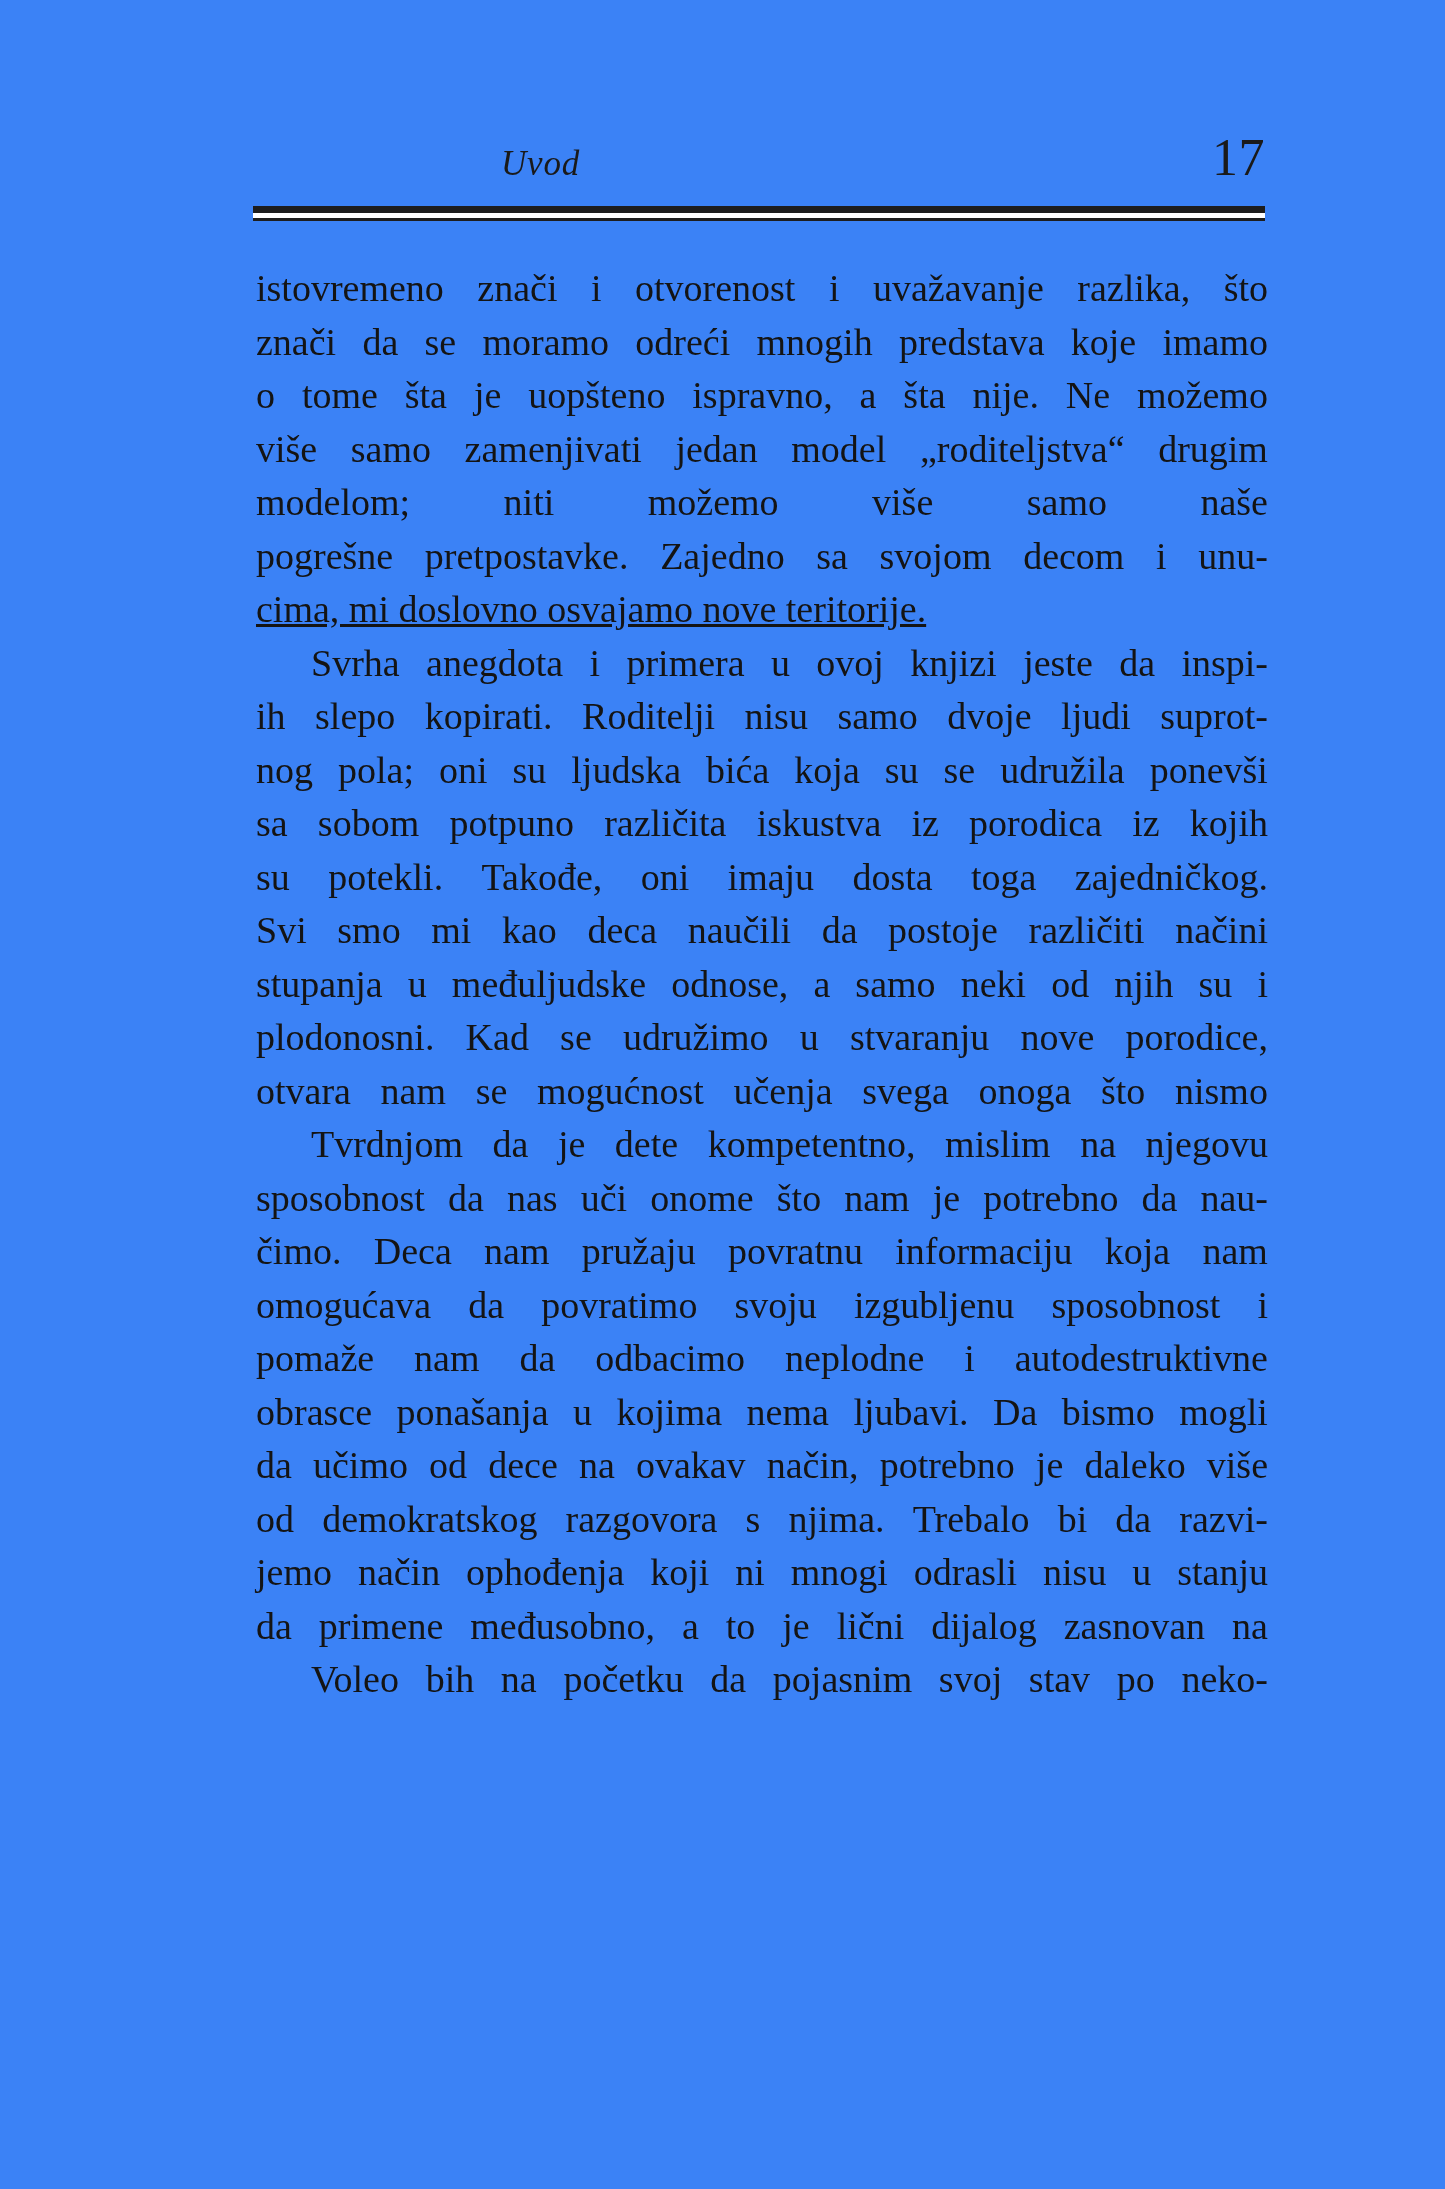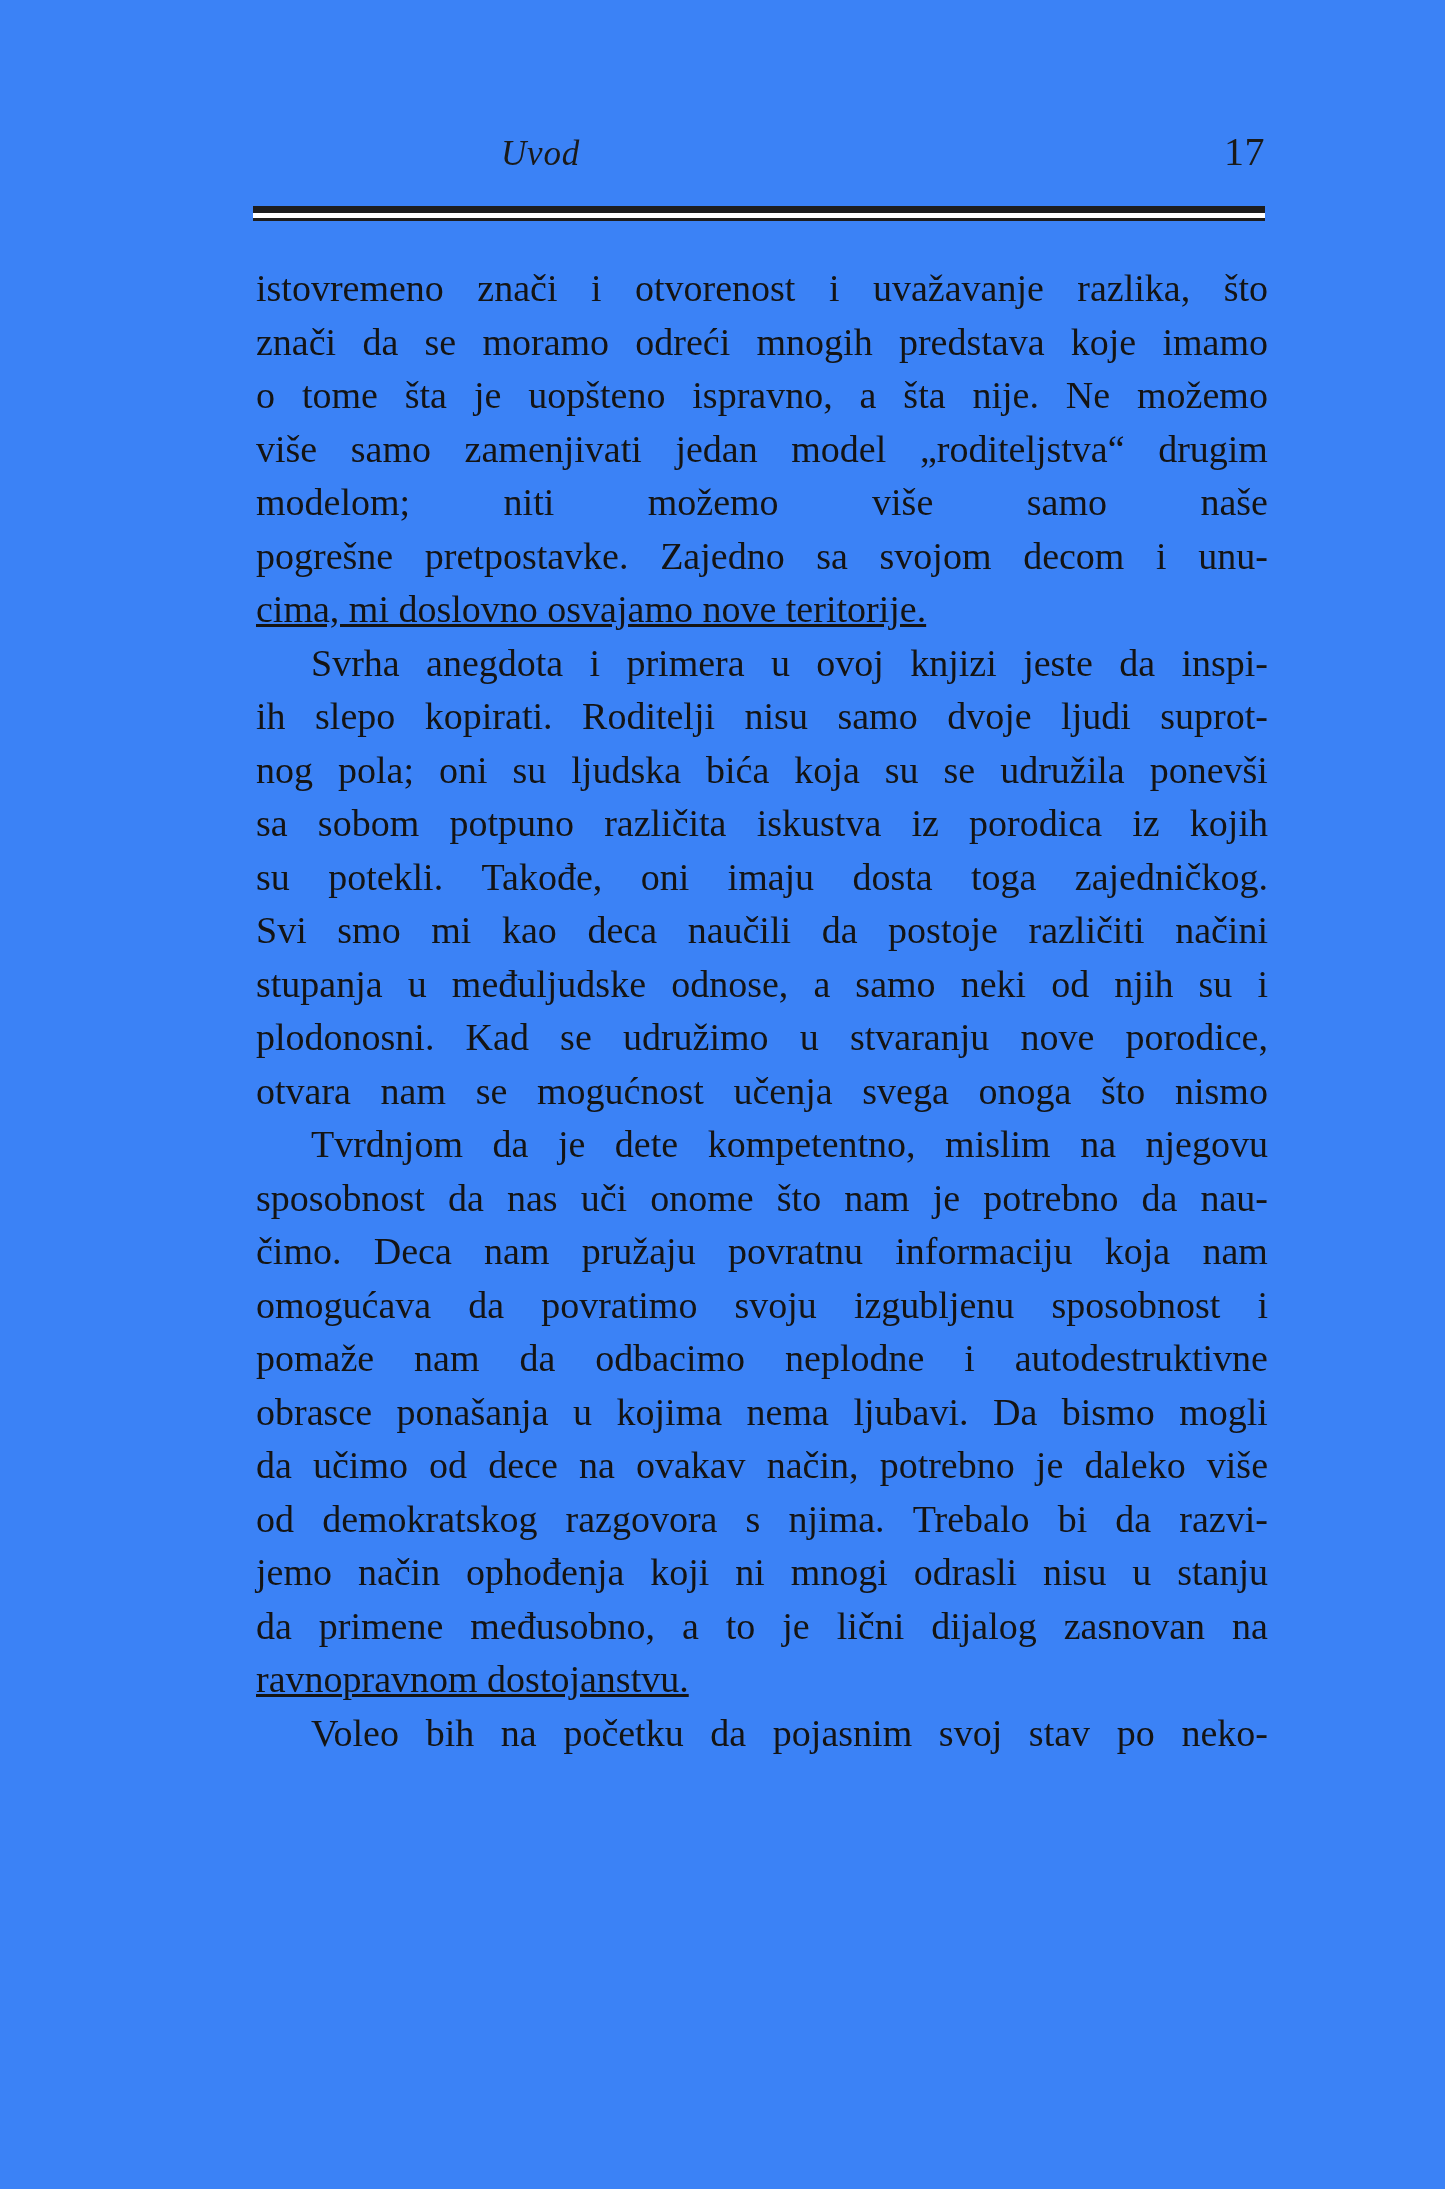--- a/index.html
+++ b/index.html
@@ -38,21 +38,21 @@
     font-style: italic;
     font-size: 35px;
     letter-spacing: 0.8px;
     color: #1a1a1a;
     
     margin-left: 248px;
   }
 
   .running-head-folio {
     font-style: normal;
-    font-size: 40px;
+    font-size: 52px;
     color: #1a1a1a;
     letter-spacing: 0.5px;
   }
 
   
   .head-rule {
     position: absolute;
     left: 253px;
     top: 206px;
     width: 1012px;
@@ -413,21 +413,20 @@
           <span class="w">primene</span>
           <span class="w">međusobno,</span>
           <span class="w">a</span>
           <span class="w">to</span>
           <span class="w">je</span>
           <span class="w">lični</span>
           <span class="w">dijalog</span>
           <span class="w">zasnovan</span>
           <span class="w">na</span>
         </span>
-        <span class="line last">ravnopravnom dostojanstvu.</span>
       </p>
       <p class="para">
         <span class="line j indent">
           <span class="w">Voleo</span>
           <span class="w">bih</span>
           <span class="w">na</span>
           <span class="w">početku</span>
           <span class="w">da</span>
           <span class="w">pojasnim</span>
           <span class="w">svoj</span>

